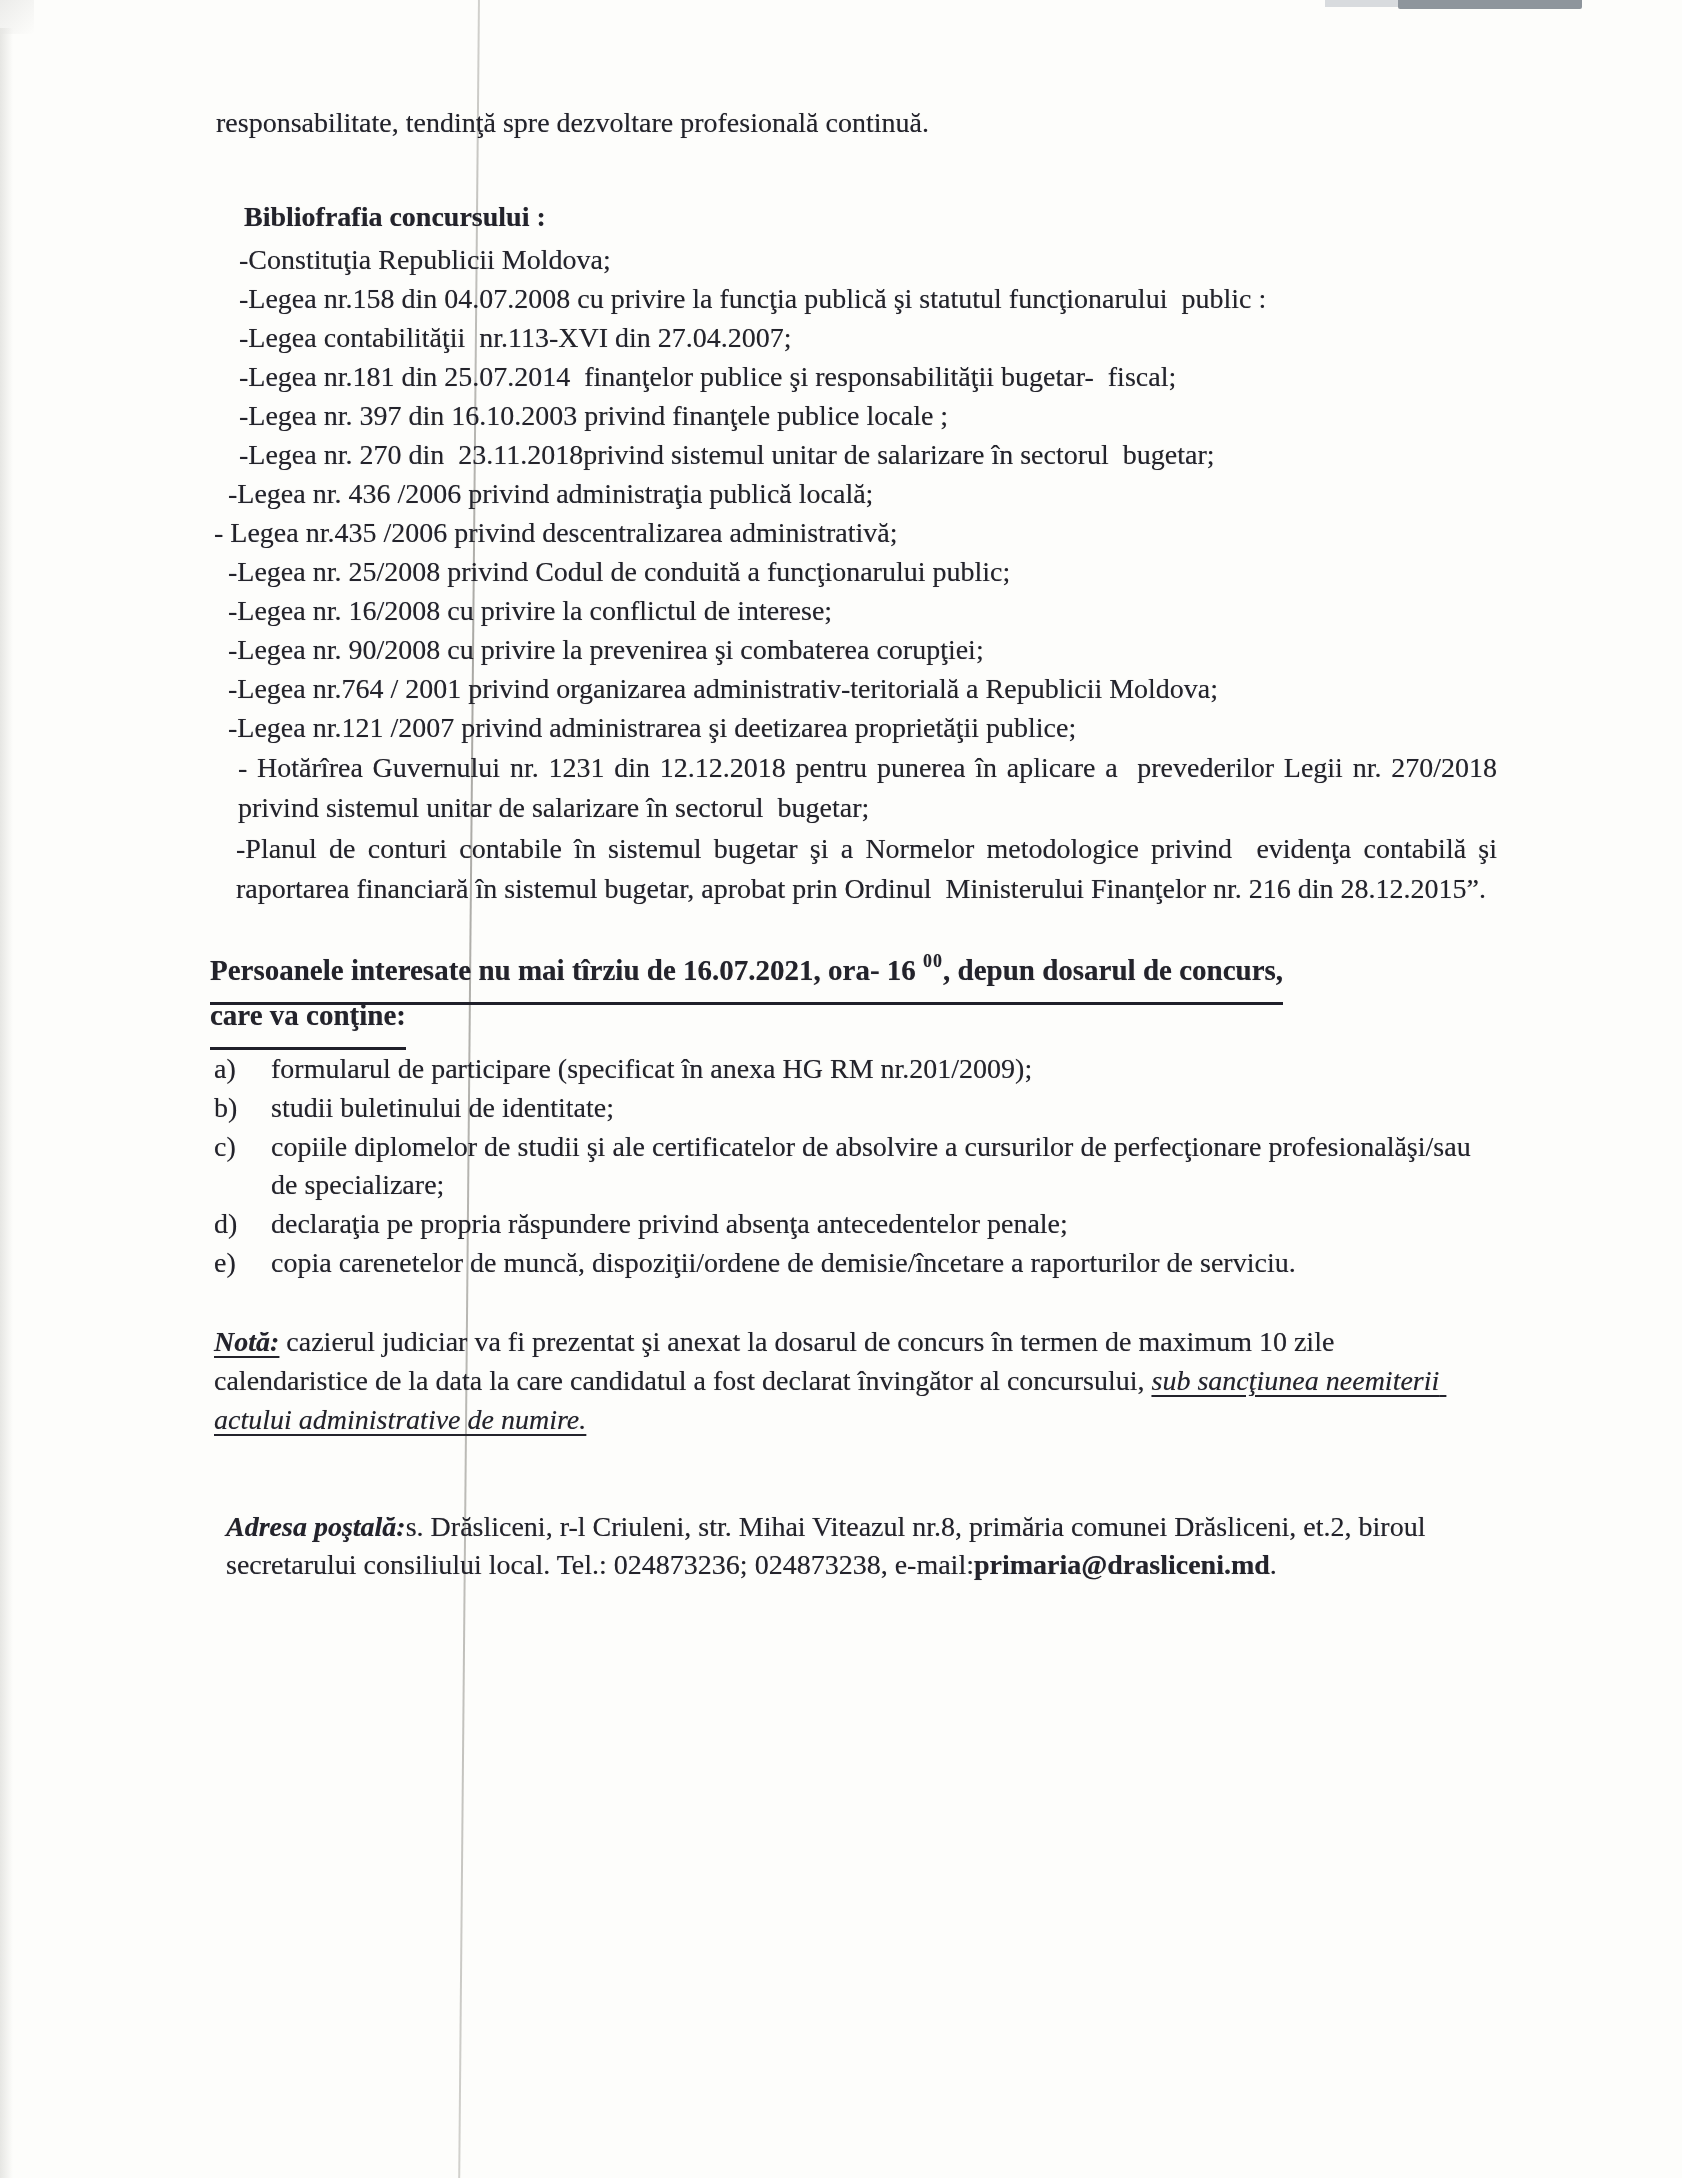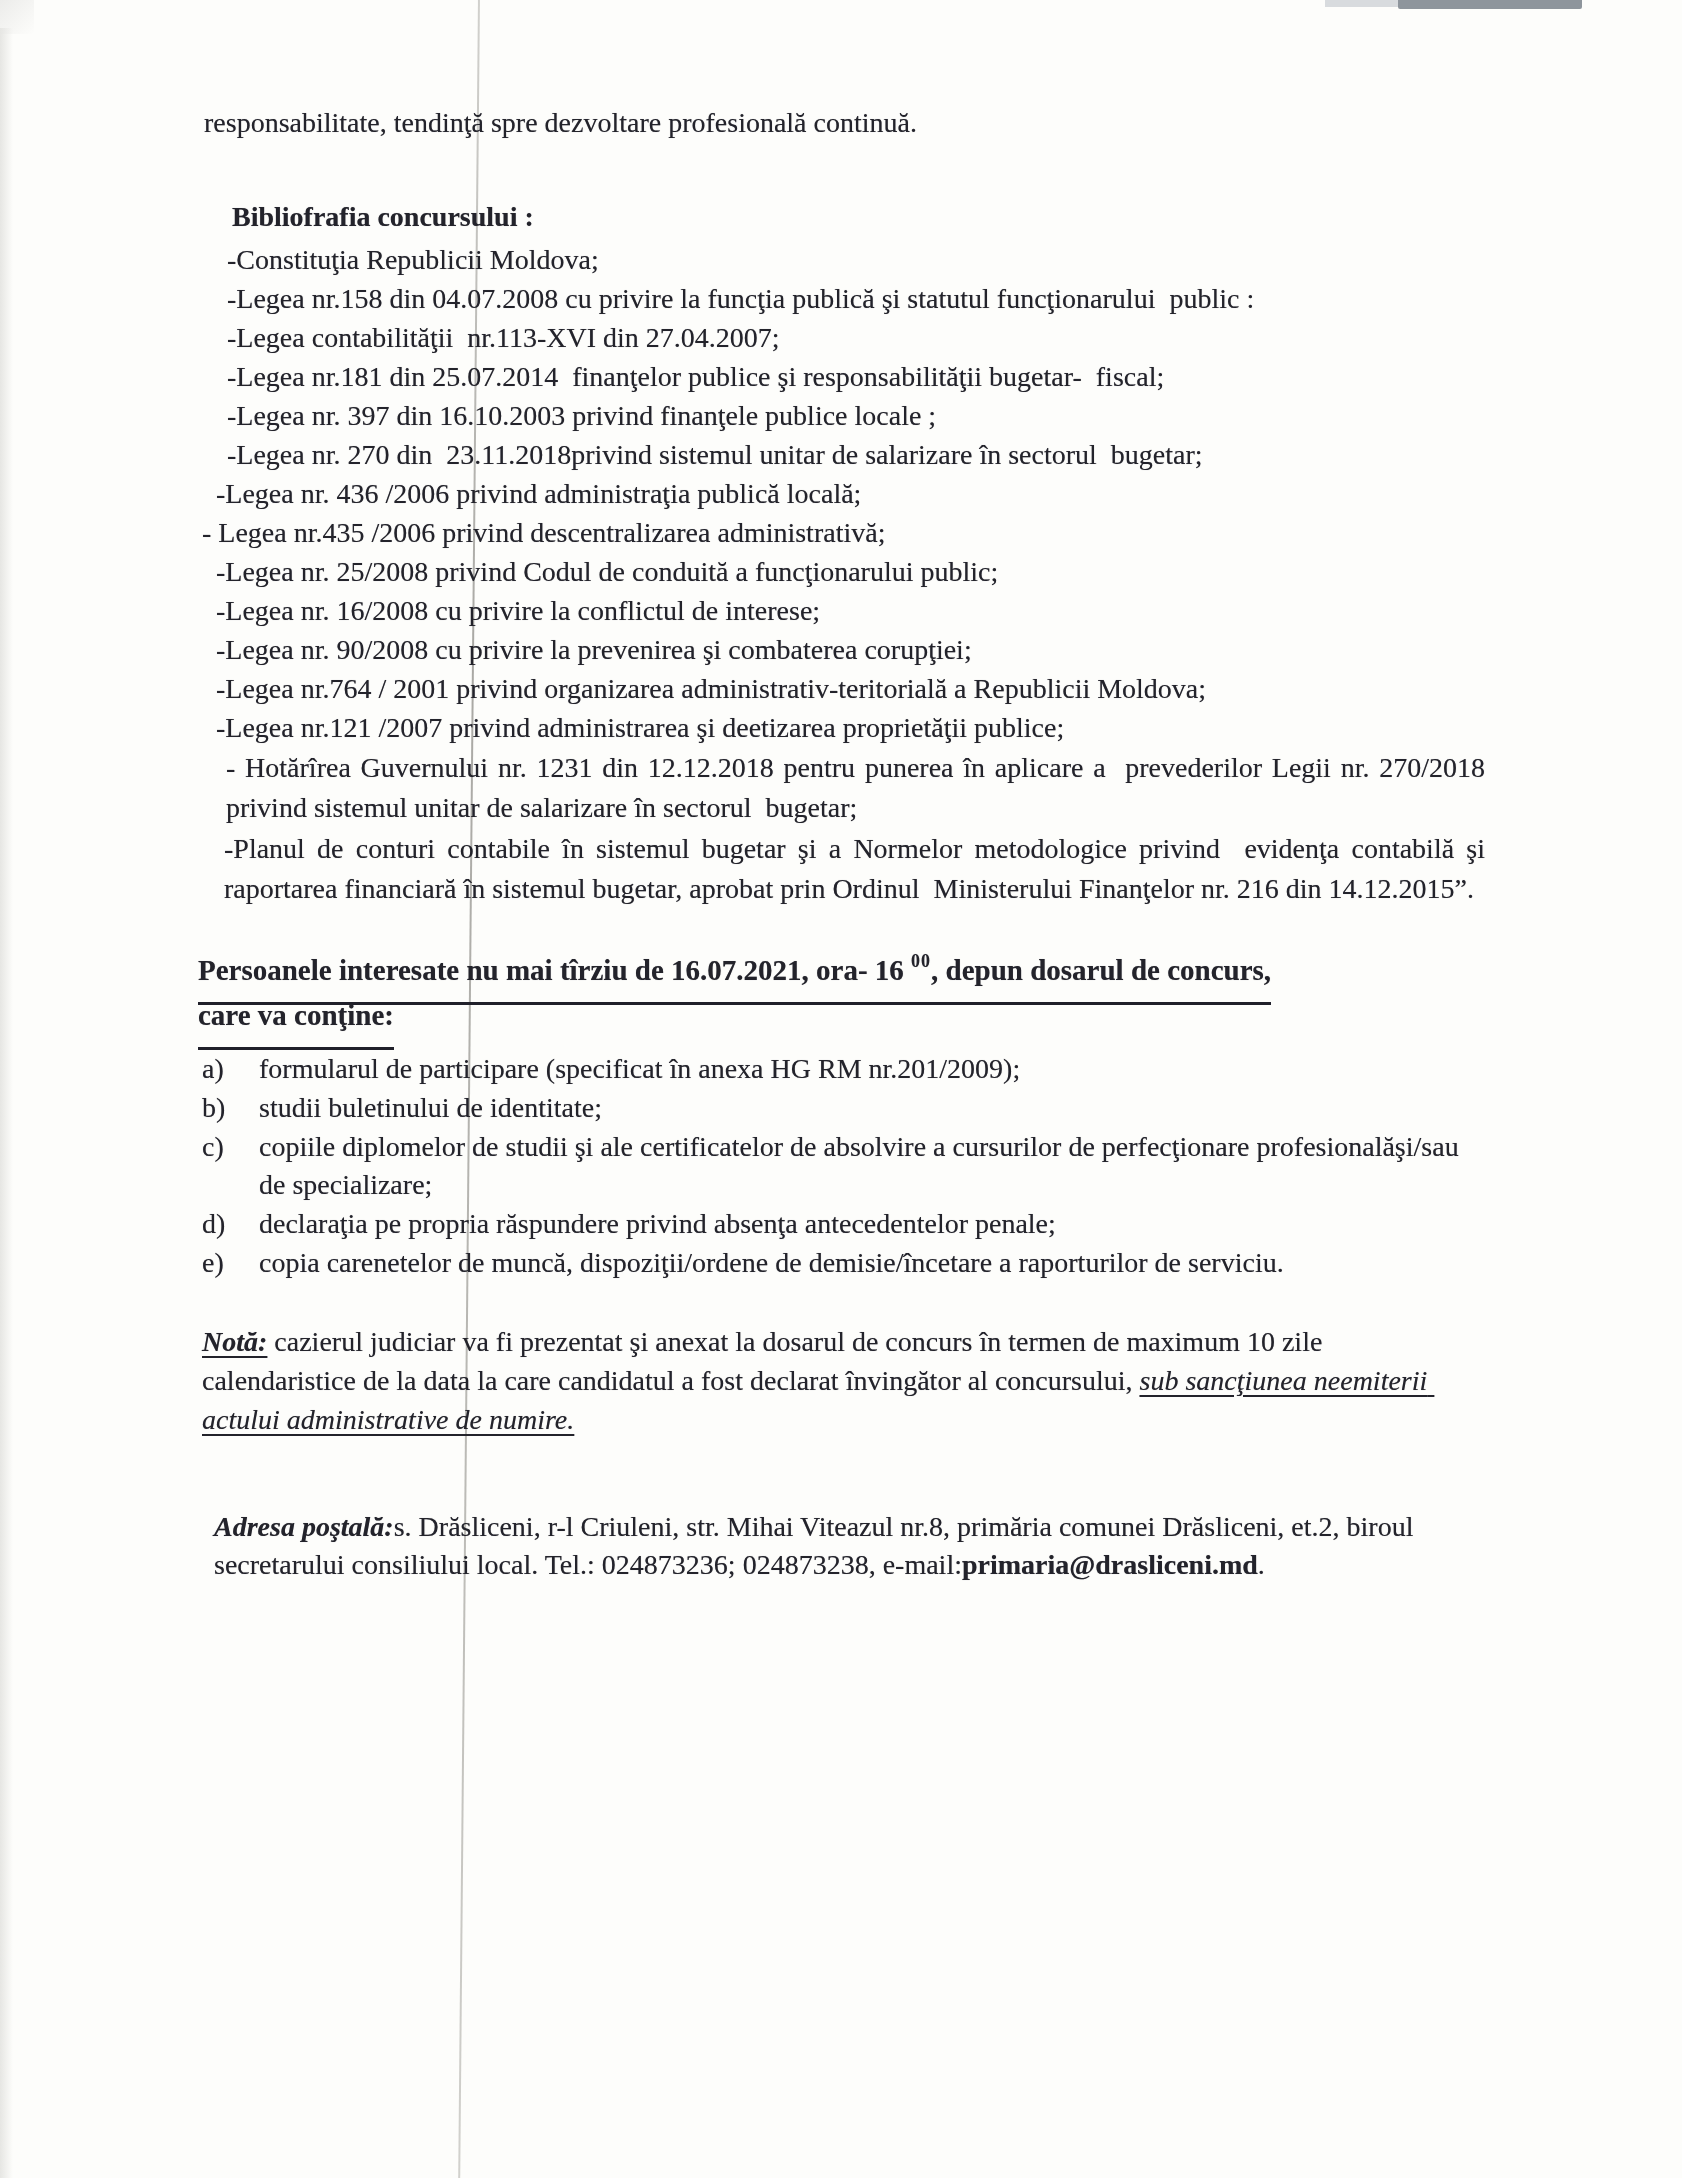--- a/index.html
+++ b/index.html
@@ -34,21 +34,21 @@
     position:absolute;left:478px;top:-4px;width:2px;height:2188px;
     transform:rotate(0.52deg);transform-origin:top left;
     background:linear-gradient(to bottom,
       rgba(110,108,100,0.30),
       rgba(100,98,92,0.55) 30%,
       rgba(110,108,100,0.45) 70%,
       rgba(130,128,120,0.35));
   }
   
   .content{
-    position:absolute;left:202px;top:103px;width:1283px;
+    position:absolute;left:214px;top:103px;width:1283px;
     font-size:28px;line-height:39px;
   }
   .pw{white-space:pre-wrap;}
   .intro{margin:0 0 0 2px;}
   .biblio-title{margin:54px 0 0 30px;font-weight:bold;line-height:42px;}
   ul.biblio{list-style:none;margin:2px 0 0 0;padding:0;}
   ul.biblio li{line-height:39px;}
   li.ind-a{margin-left:25px;}
   li.ind-b{margin-left:14px;}
   li.ind-c{}
@@ -95,21 +95,21 @@
       <li class="pw ind-b">-Legea nr. 436 /2006 privind administraţia publică locală;</li>
       <li class="pw ind-c">- Legea nr.435 /2006 privind descentralizarea administrativă;</li>
       <li class="pw ind-b">-Legea nr. 25/2008 privind Codul de conduită a funcţionarului public;</li>
       <li class="pw ind-b">-Legea nr. 16/2008 cu privire la conflictul de interese;</li>
       <li class="pw ind-b">-Legea nr. 90/2008 cu privire la prevenirea şi combaterea corupţiei;</li>
       <li class="pw ind-b">-Legea nr.764 / 2001 privind organizarea administrativ-teritorială a Republicii Moldova;</li>
       <li class="pw ind-b">-Legea nr.121 /2007 privind administrarea şi deetizarea proprietăţii publice;</li>
     </ul>
 
     <p class="biblio-par pw">- Hotărîrea Guvernului nr. 1231 din 12.12.2018 pentru punerea în aplicare a  prevederilor Legii nr. 270/2018 privind sistemul unitar de salarizare în sectorul  bugetar;</p>
-    <p class="biblio-par second pw">-Planul de conturi contabile în sistemul bugetar şi a Normelor metodologice privind  evidenţa contabilă şi raportarea financiară în sistemul bugetar, aprobat prin Ordinul  Ministerului Finanţelor nr. 216 din 14.12.2015”.</p>
+    <p class="biblio-par second pw">-Planul de conturi contabile în sistemul bugetar şi a Normelor metodologice privind  evidenţa contabilă şi raportarea financiară în sistemul bugetar, aprobat prin Ordinul  Ministerului Finanţelor nr. 216 din 28.12.2015”.</p>
 
     <div class="deadline">
       <div><span class="u"><span class="pw">Persoanele interesate nu mai tîrziu de 16.07.2021, ora- 16 </span><sup>00</sup><span class="pw">, depun dosarul de concurs,</span></span></div>
       <div><span class="u pw">care va conţine:</span></div>
     </div>
 
     <ul class="dossier">
       <li>
         <span class="let pw">a)</span>
         <span class="txt pw">formularul de participare (specificat în anexa HG RM nr.201/2009);</span>

